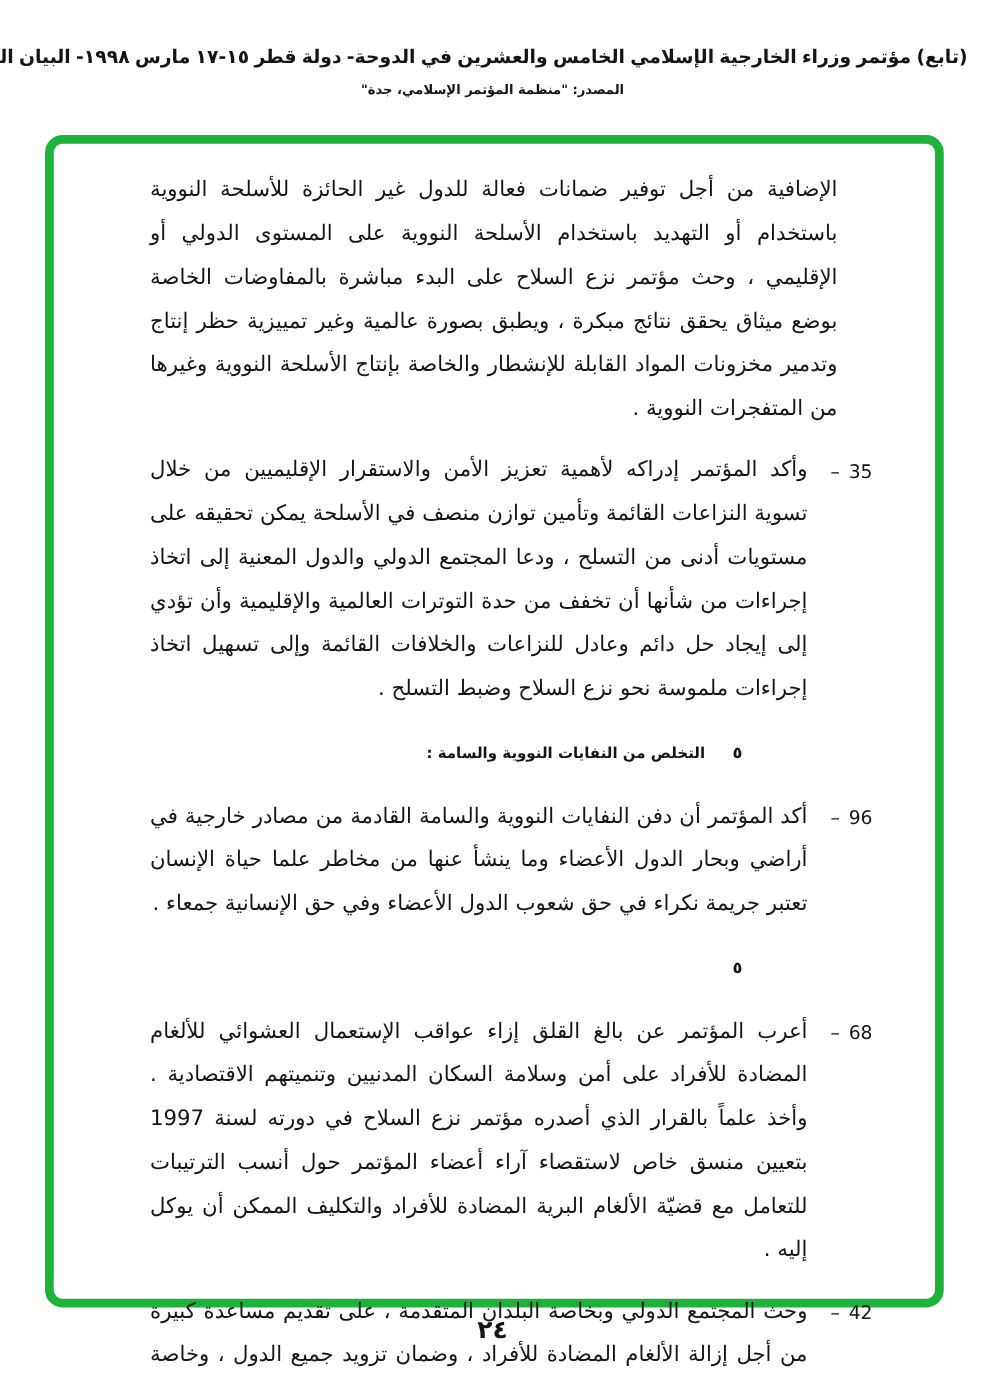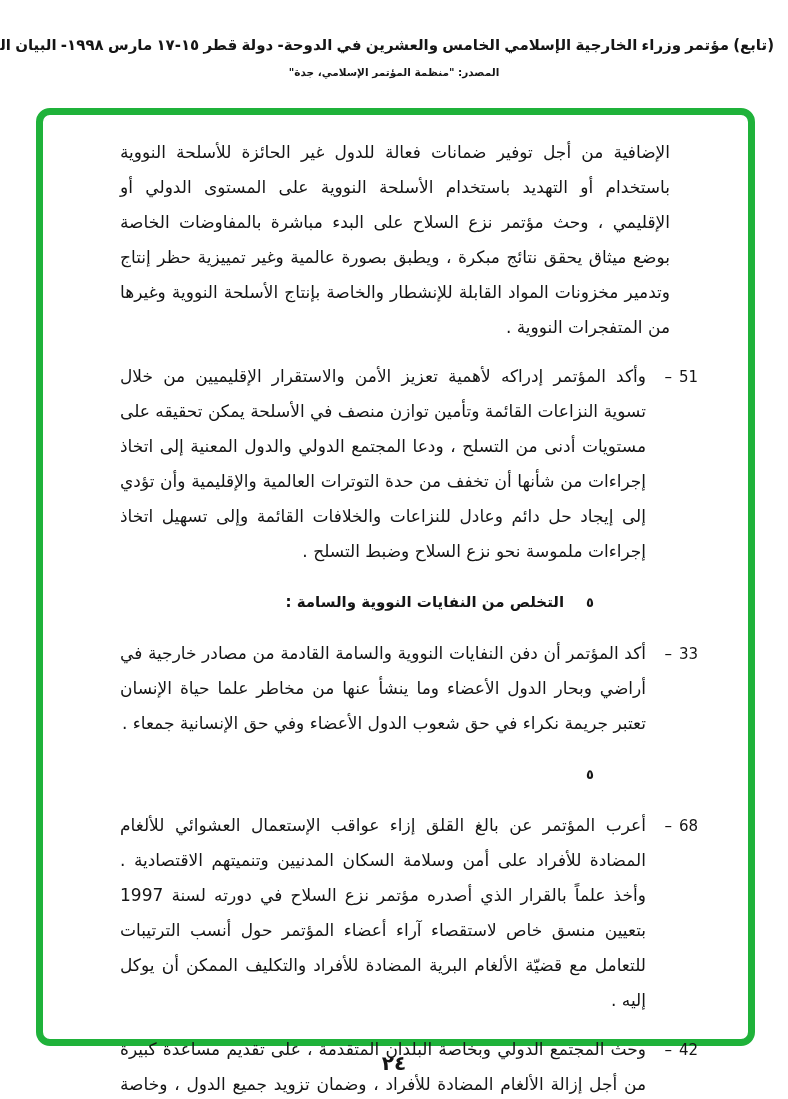--- a/index.html
+++ b/index.html
@@ -84,21 +84,21 @@
     direction: rtl;
     padding-right: 104px;
     margin: 16px 0 16px 0;
     font-weight: bold;
   }
   .heading-bullet {
     font-size: 13px;
     margin-left: 22px;
   }
   .heading-text {
-    font-size: 15px;
+    font-size: 12px;
     letter-spacing: 0.2px;
   }
 
   
   .page-number {
     position: absolute;
     top: 1051px;
     left: 0; right: 0;
     text-align: center;
     font-size: 20px;
@@ -116,34 +116,34 @@
     <div class="header-source">المصدر: "منظمة المؤتمر الإسلامي، جدة"</div>
   </div>
 
   <div class="frame">
     <div class="content">
 
       <p class="continuation">الإضافية من أجل توفير ضمانات فعالة للدول غير الحائزة للأسلحة النووية باستخدام أو التهديد باستخدام الأسلحة النووية على المستوى الدولي أو الإقليمي ، وحث مؤتمر نزع السلاح على البدء مباشرة بالمفاوضات الخاصة بوضع ميثاق يحقق نتائج مبكرة ، ويطبق بصورة عالمية وغير تمييزية حظر إنتاج وتدمير مخزونات المواد القابلة للإنشطار والخاصة بإنتاج الأسلحة النووية وغيرها من المتفجرات النووية .</p>
 
       <div class="item">
         <div class="item-num">
-          <span>51</span>
+          <span>35</span>
           <span>–</span>
         </div>
         <p class="item-text">وأكد المؤتمر إدراكه لأهمية تعزيز الأمن والاستقرار الإقليميين من خلال تسوية النزاعات القائمة وتأمين توازن منصف في الأسلحة يمكن تحقيقه على مستويات أدنى من التسلح ، ودعا المجتمع الدولي والدول المعنية إلى اتخاذ إجراءات من شأنها أن تخفف من حدة التوترات العالمية والإقليمية وأن تؤدي إلى إيجاد حل دائم وعادل للنزاعات والخلافات القائمة وإلى تسهيل اتخاذ إجراءات ملموسة نحو نزع السلاح وضبط التسلح .</p>
       </div>
 
       <div class="section-heading">
         <span class="heading-bullet">٥</span>
         <span class="heading-text">التخلص من النفايات النووية والسامة :</span>
       </div>
 
       <div class="item">
         <div class="item-num">
-          <span>33</span>
+          <span>96</span>
           <span>–</span>
         </div>
         <p class="item-text">أكد المؤتمر أن دفن النفايات النووية والسامة القادمة من مصادر خارجية في أراضي وبحار الدول الأعضاء وما ينشأ عنها من مخاطر علما حياة الإنسان تعتبر جريمة نكراء في حق شعوب الدول الأعضاء وفي حق الإنسانية جمعاء .</p>
       </div>
 
       <div class="section-heading">
         <span class="heading-bullet">٥</span>
       </div>
 
       <div class="item">

